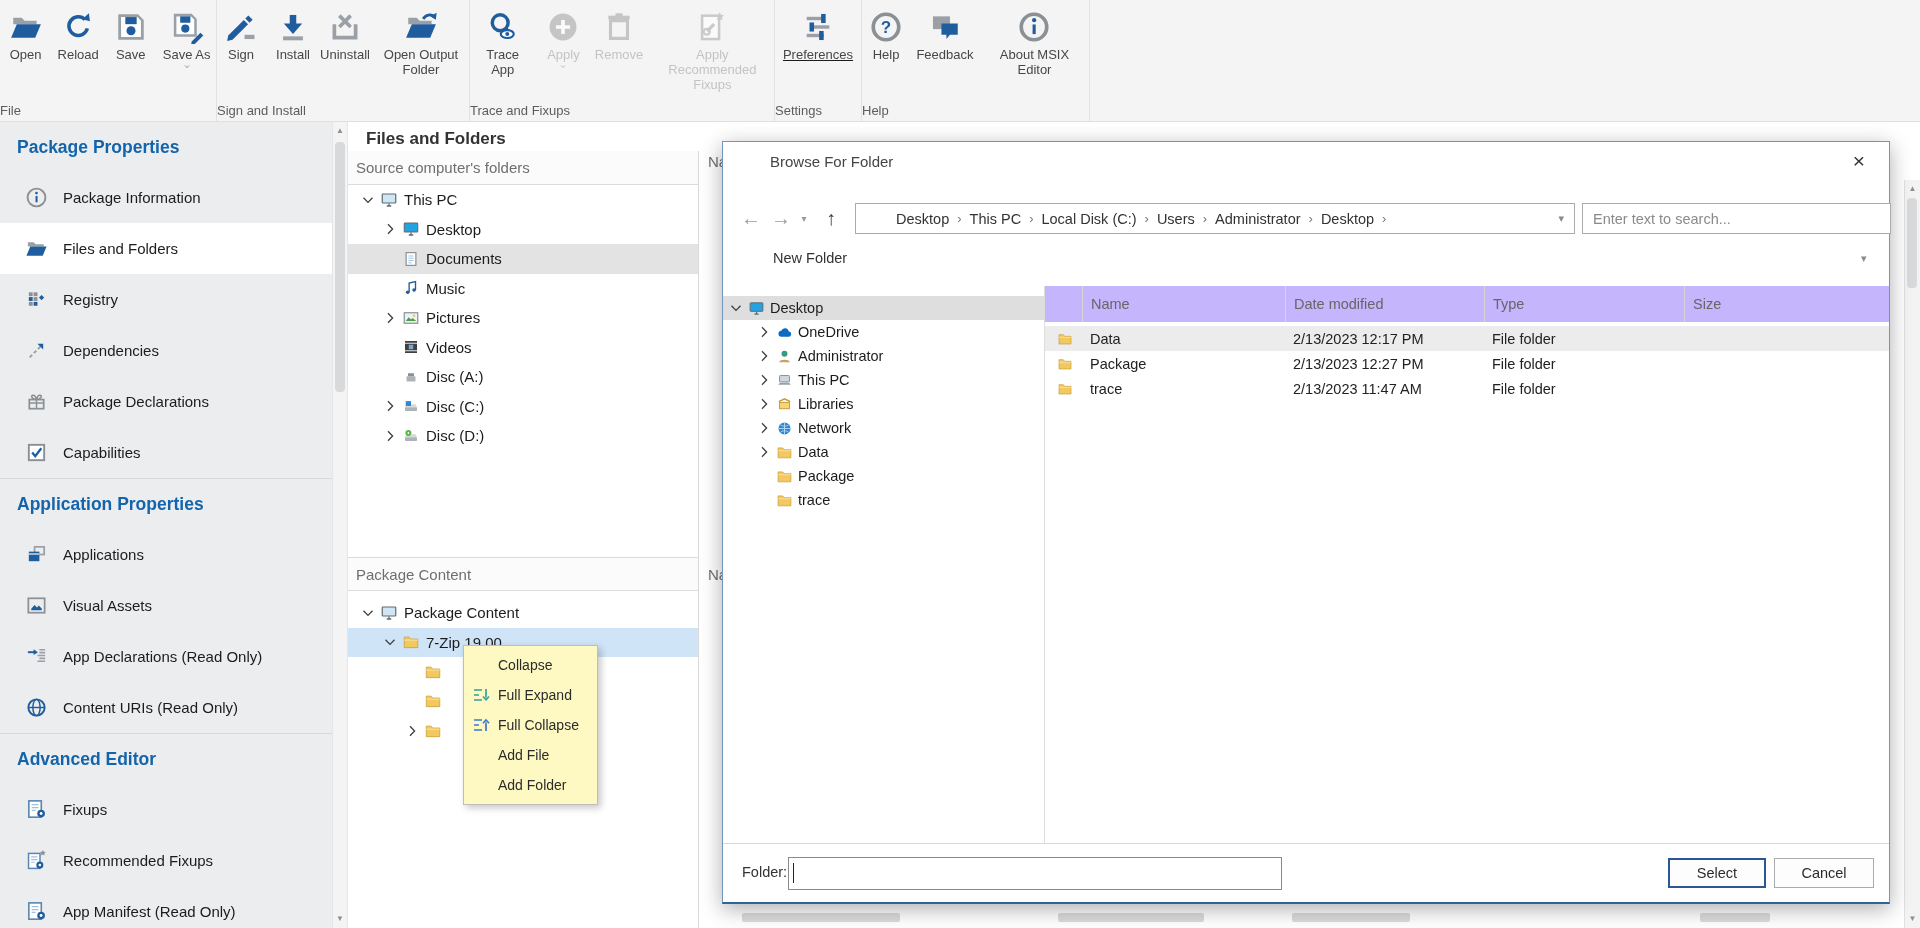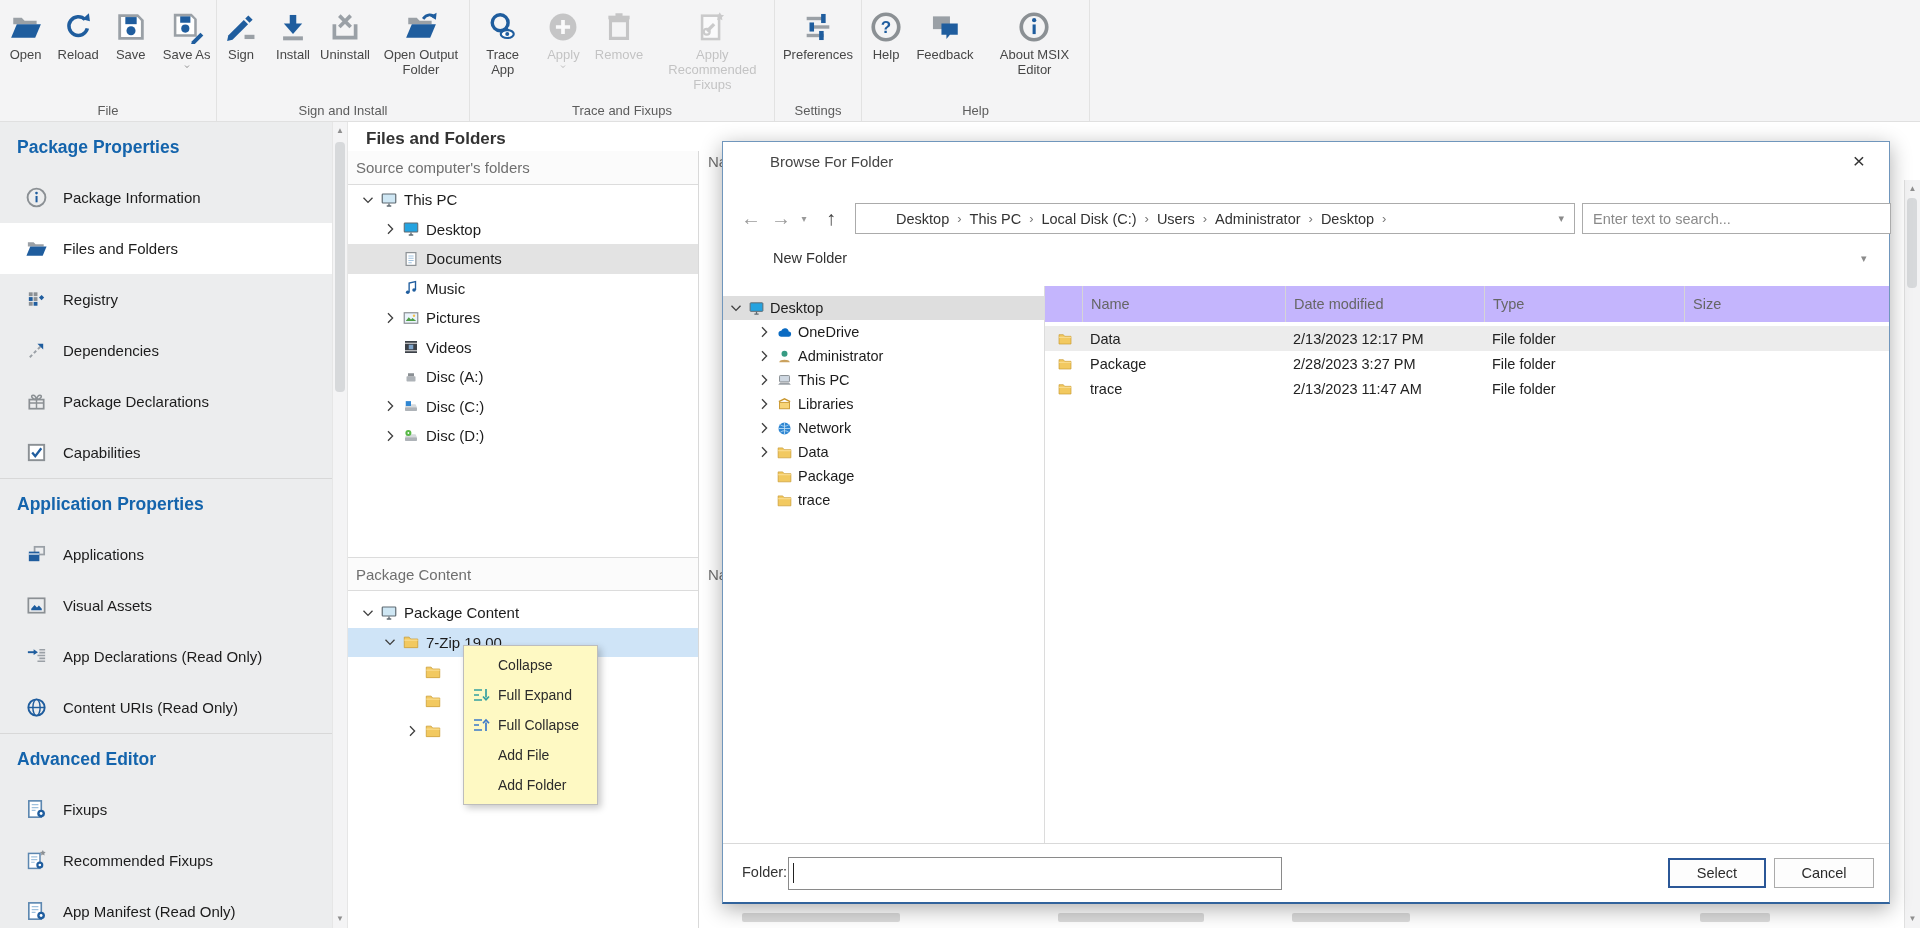--- a/index.html
+++ b/index.html
@@ -4,21 +4,21 @@
 <style>
   *{box-sizing:border-box;margin:0;padding:0}
   html,body{width:1920px;height:928px}
   body{position:relative;overflow:hidden;background:#fff;font-family:"Liberation Sans",sans-serif;color:#1c1c1c}
   .icon{display:inline-flex;align-items:center;justify-content:center}
   .icon svg{width:100%;height:100%;display:block}
 
   
   #ribbon{position:absolute;left:0;top:0;width:1920px;height:122px;background:#f4f4f5;border-bottom:1px solid #e0e0e0;display:flex}
   .rgroup{position:relative;height:100%;border-right:1px solid #e2e2e2;display:flex;justify-content:center;align-items:flex-start;padding-top:8px;gap:4px}
-  .rgroup-label{position:absolute;bottom:3px;left:0;width:100%;text-align:center;font-size:13px;color:#5c5c5c}
+  .rgroup-label{position:absolute;bottom:3px;left:0;width:100%;text-align:left;font-size:13px;color:#5c5c5c}
   .rbtn{display:flex;flex-direction:column;align-items:center;min-width:48px;padding:2px 4px;cursor:default}
   .rbicon{width:34px;height:34px}
   .rblabel{margin-top:3px;font-size:13px;line-height:15px;color:#474747;text-align:center;max-width:118px}
   .rbtn.disabled{filter:grayscale(1) opacity(.55)}
   .rbtn.disabled .rblabel{color:#9b9b9b}
   .rcaret{margin-top:1px;width:10px;height:7px}
   #ribbon-filler{flex:1;height:100%}
 
   
   #sidebar{position:absolute;left:0;top:122px;width:332px;bottom:0;background:#ecedee;overflow:hidden}
@@ -245,21 +245,21 @@
             <rect x="5" y="4" width="12" height="16.5" fill="#fff" stroke="#a8a8a8" stroke-width="1.8"></rect>
             <path d="M8.5 15l5-5" stroke="#a8a8a8" stroke-width="2.4"></path>
             <circle cx="8.3" cy="15.3" r="2.1" fill="none" stroke="#a8a8a8" stroke-width="1.5"></circle>
             <path d="M17.5 1.5l.9 1.9 2.1.3-1.5 1.5.35 2.1-1.85-1-1.85 1 .35-2.1-1.5-1.5 2.1-.3z" fill="#a8a8a8"></path>
           </svg>
         </span>
         <span class="rblabel">Apply Recommended Fixups</span>
       </div>
       <div class="rgroup-label">Trace and Fixups</div>
     </div>
-    <div class="rgroup" style="width: 87px;">
+    <div class="rgroup" style="width: 87px; text-decoration: underline;">
       <div class="rbtn">
         <span class="rbicon icon">
           <svg viewBox="0 0 24 24">
             <path d="M4 6h12" stroke="#9aa0a6" stroke-width="2.4"></path>
             <rect x="14.2" y="2.8" width="3.2" height="6.4" fill="#1f5d9e"></rect>
             <path d="M8 12h12" stroke="#9aa0a6" stroke-width="2.4"></path>
             <rect x="6" y="8.8" width="3.2" height="6.4" fill="#1f5d9e"></rect>
             <path d="M4 18h12" stroke="#9aa0a6" stroke-width="2.4"></path>
             <rect x="12.8" y="14.8" width="3.2" height="6.4" fill="#1f5d9e"></rect>
           </svg>
@@ -871,21 +871,21 @@
             <div class="lcell"></div>
           </div>
           <div class="lrow">
             <span class="licon icon">
               <svg viewBox="0 0 24 24">
                 <path d="M3 5.5h6.5l2 2.5H21v11.5H3z" fill="#f2c960" stroke="#c99b31" stroke-width="1"></path>
                 <path d="M3 9.5h18" stroke="#fbe098" stroke-width="1.4"></path>
               </svg>
             </span>
             <div class="lcell">Package</div>
-            <div class="lcell">2/28/2023 3:27 PM</div>
+            <div class="lcell">2/13/2023 12:27 PM</div>
             <div class="lcell">File folder</div>
             <div class="lcell"></div>
           </div>
           <div class="lrow">
             <span class="licon icon">
               <svg viewBox="0 0 24 24">
                 <path d="M3 5.5h6.5l2 2.5H21v11.5H3z" fill="#f2c960" stroke="#c99b31" stroke-width="1"></path>
                 <path d="M3 9.5h18" stroke="#fbe098" stroke-width="1.4"></path>
               </svg>
             </span>

